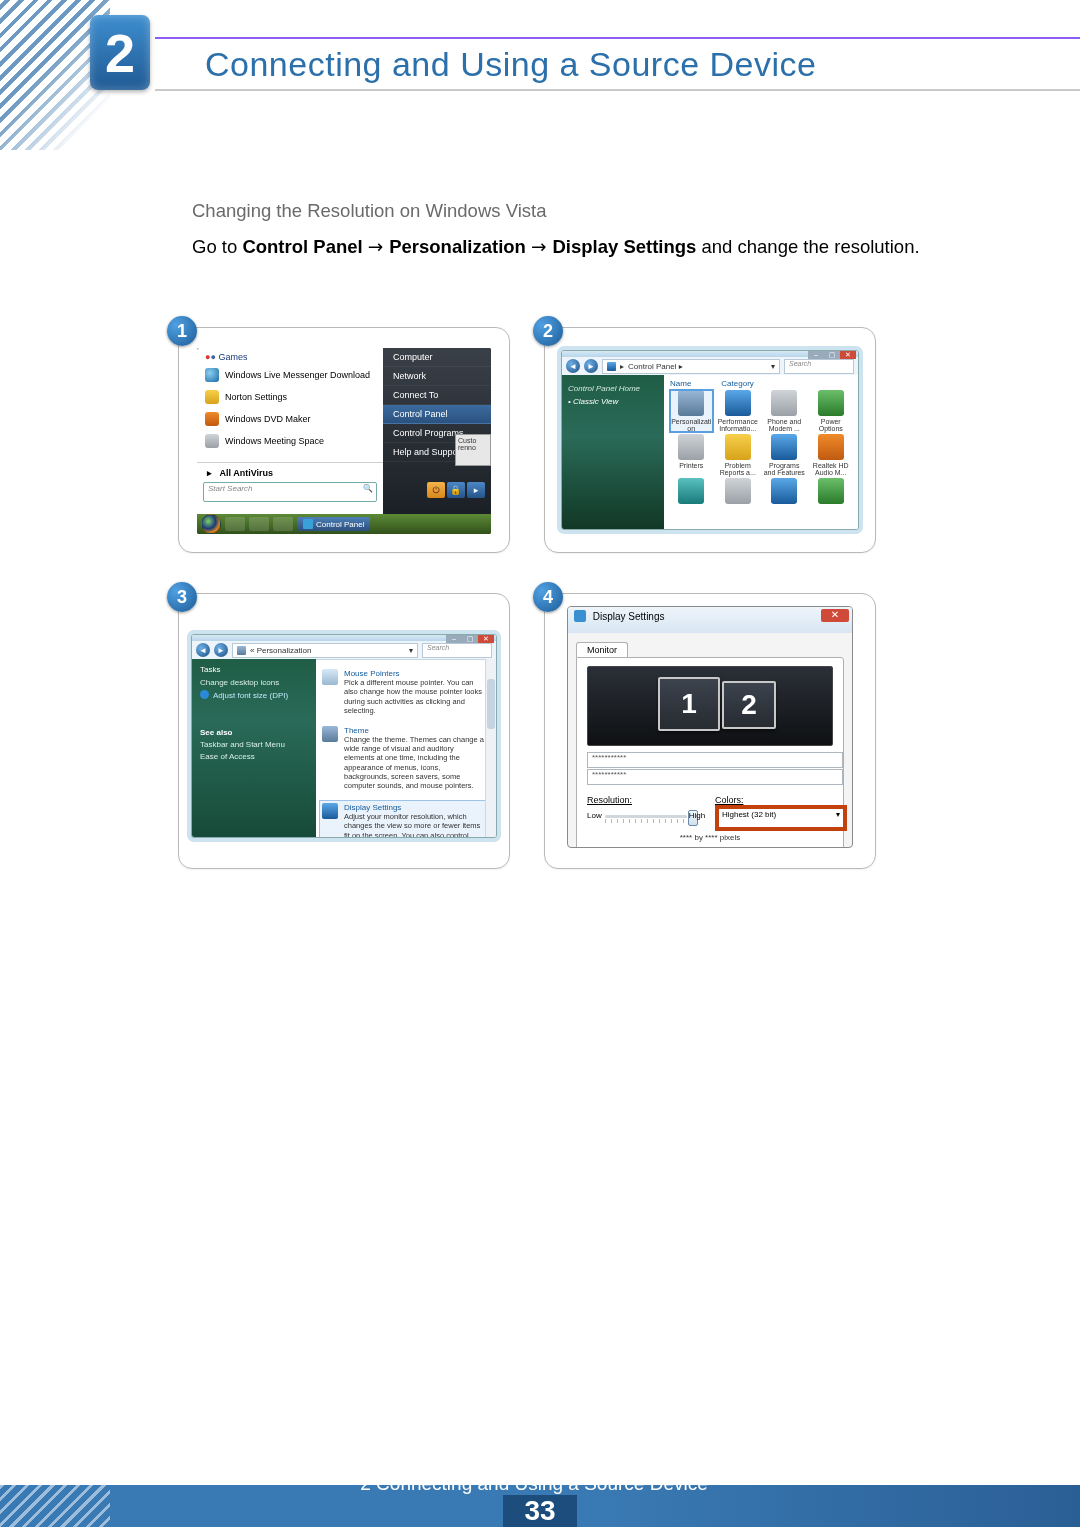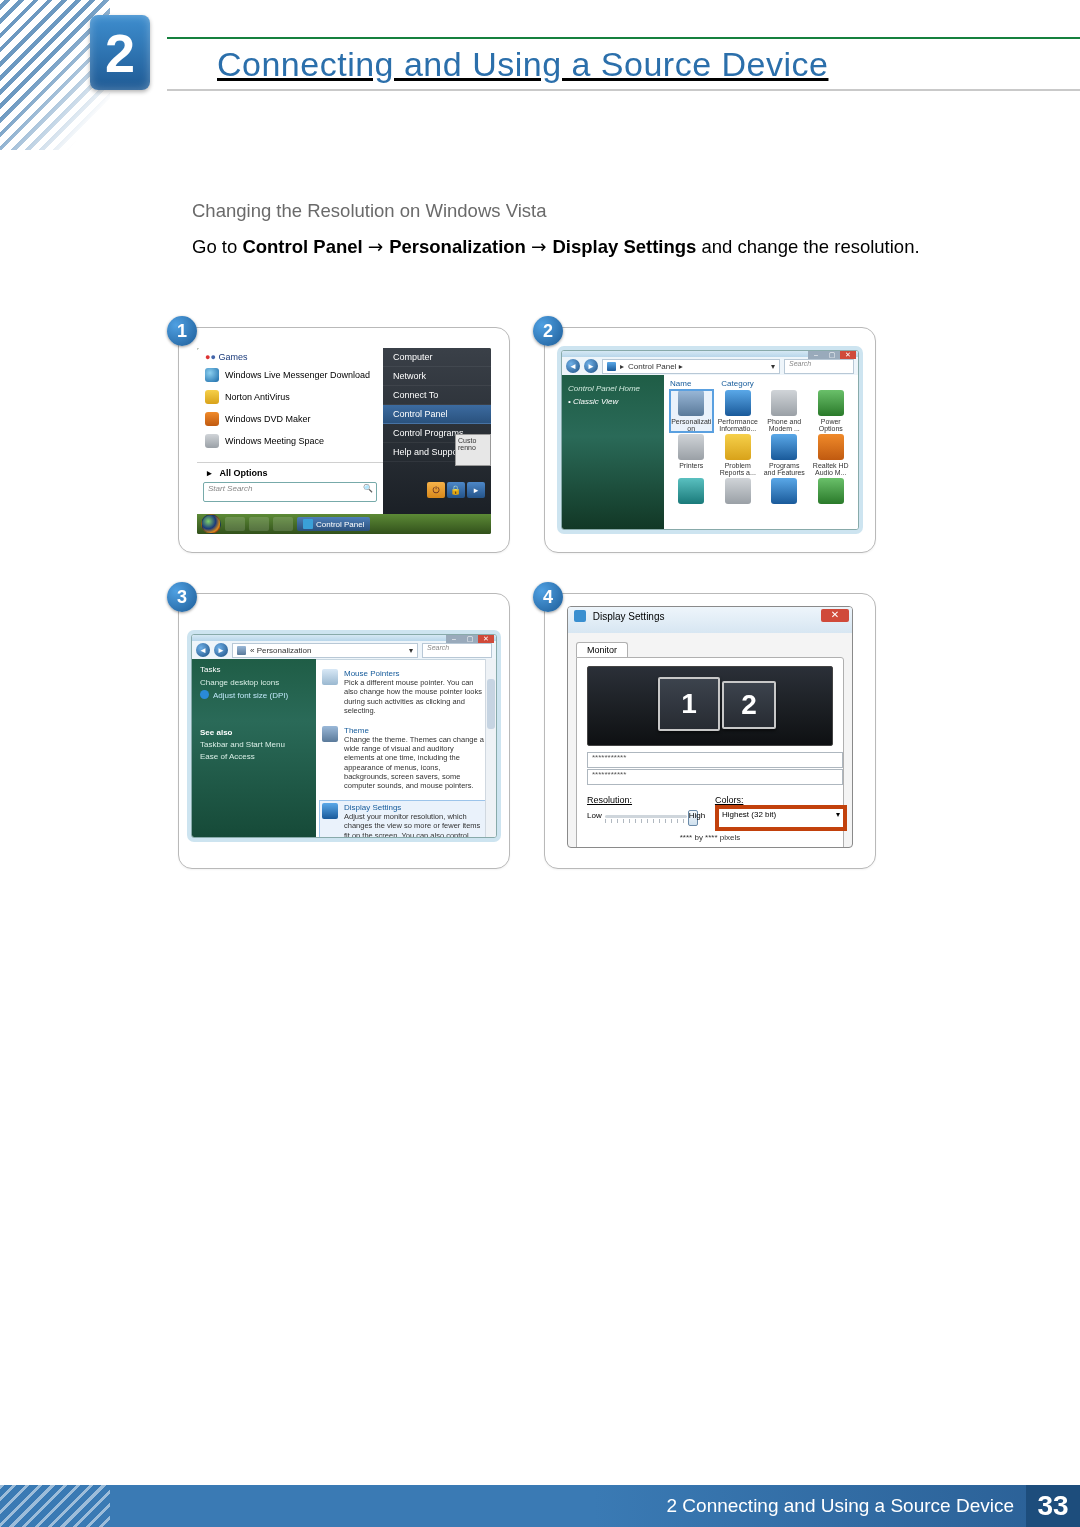--- a/index.html
+++ b/index.html
@@ -47,29 +47,28 @@
     font-size: 54px;
     font-weight: bold;
     display: flex;
     align-items: center;
     justify-content: center;
     box-shadow: inset 0 0 10px rgba(255,255,255,0.3), 0 2px 4px rgba(0,0,0,0.3);
   }
   .chapter-header {
     position: absolute;
     top: 37px;
-    left: 167px;
+    left: 155px;
     right: 0;
     height: 50px;
-    border-top: 2px solid #15803d;
+    border-top: 2px solid #8b5cf6;
     border-bottom: 2px solid #c9c9c9;
     display: flex;
     align-items: center;
     padding-left: 50px;
-    text-decoration: underline;
   }
   .chapter-title {
     color: #2b6fab;
     font-size: 34px;
     letter-spacing: 0.5px;
   }
 
   
   .subheading {
     position: absolute;
@@ -272,29 +271,30 @@
   .c-ptr  { background:linear-gradient(to bottom,#d8e8f6,#9ab8d0); }
   .c-teal { background:linear-gradient(to bottom,#5ac0c0,#1a7a7a); }
 
   
   .page-footer {
     position: absolute; left: 0; right: 0; bottom: 0; height: 42px;
     background: linear-gradient(to right,
         #3a7ab4 0%, #3a7ab4 55%, #2a5f95 100%);
     display: flex; align-items: center; justify-content: flex-end;
     padding-right: 0;
+    flex-direction: column;
   }
   .page-footer::before {
     content:""; position:absolute; left:0; top:0; bottom:0; width:110px;
     background: repeating-linear-gradient(135deg,
       rgba(255,255,255,0.5) 0 3px, transparent 3px 9px);
   }
   .footer-text { color:#fff; font-size:19px; margin-right:12px; }
   .footer-num { background:#1d4d7c; color:#fff; font-size:28px; font-weight:bold;
-                width:54px; height:42px; display:flex; align-items:center; justify-content:center; }
+                width:74px; height:42px; display:flex; align-items:center; justify-content:center; }
 </style>
 </head>
 <body>
 
 <div class="left-stripes"></div>
 
 <div class="chapter-badge">2</div>
 <div class="chapter-header">
   <span class="chapter-title">Connecting and Using a Source Device</span>
 </div>
@@ -319,32 +319,32 @@
         <span class="gdot">●</span><span class="bdot">●</span>
         <span>Games</span>
       </div>
       <div class="p1-list">
         <div class="p1-item">
           <span class="ic c-globe"></span>
           <span>Windows Live Messenger Download</span>
           </div>
         <div class="p1-item">
           <span class="ic c-yel"></span>
-          <span>Norton AntiVirus</span>
+          <span>Norton Settings</span>
           </div>
         <div class="p1-item">
           <span class="ic c-orng"></span>
           <span>Windows DVD Maker</span>
           </div>
         <div class="p1-item">
           <span class="ic c-grey"></span>
           <span>Windows Meeting Space</span>
           </div>
       </div>
-      <div class="p1-all">All Options</div>
+      <div class="p1-all">All AntiVirus</div>
       <div class="p1-search">
         <span>Start Search</span>
         <span class="mag">🔍</span>
       </div>
     </div>
     <div class="p1-right">
       <div class="p1-r-item">Computer</div>
       <div class="p1-r-item">Network</div>
       <div class="p1-r-item">Connect To</div>
       <div class="p1-r-item hl">Control Panel</div>

